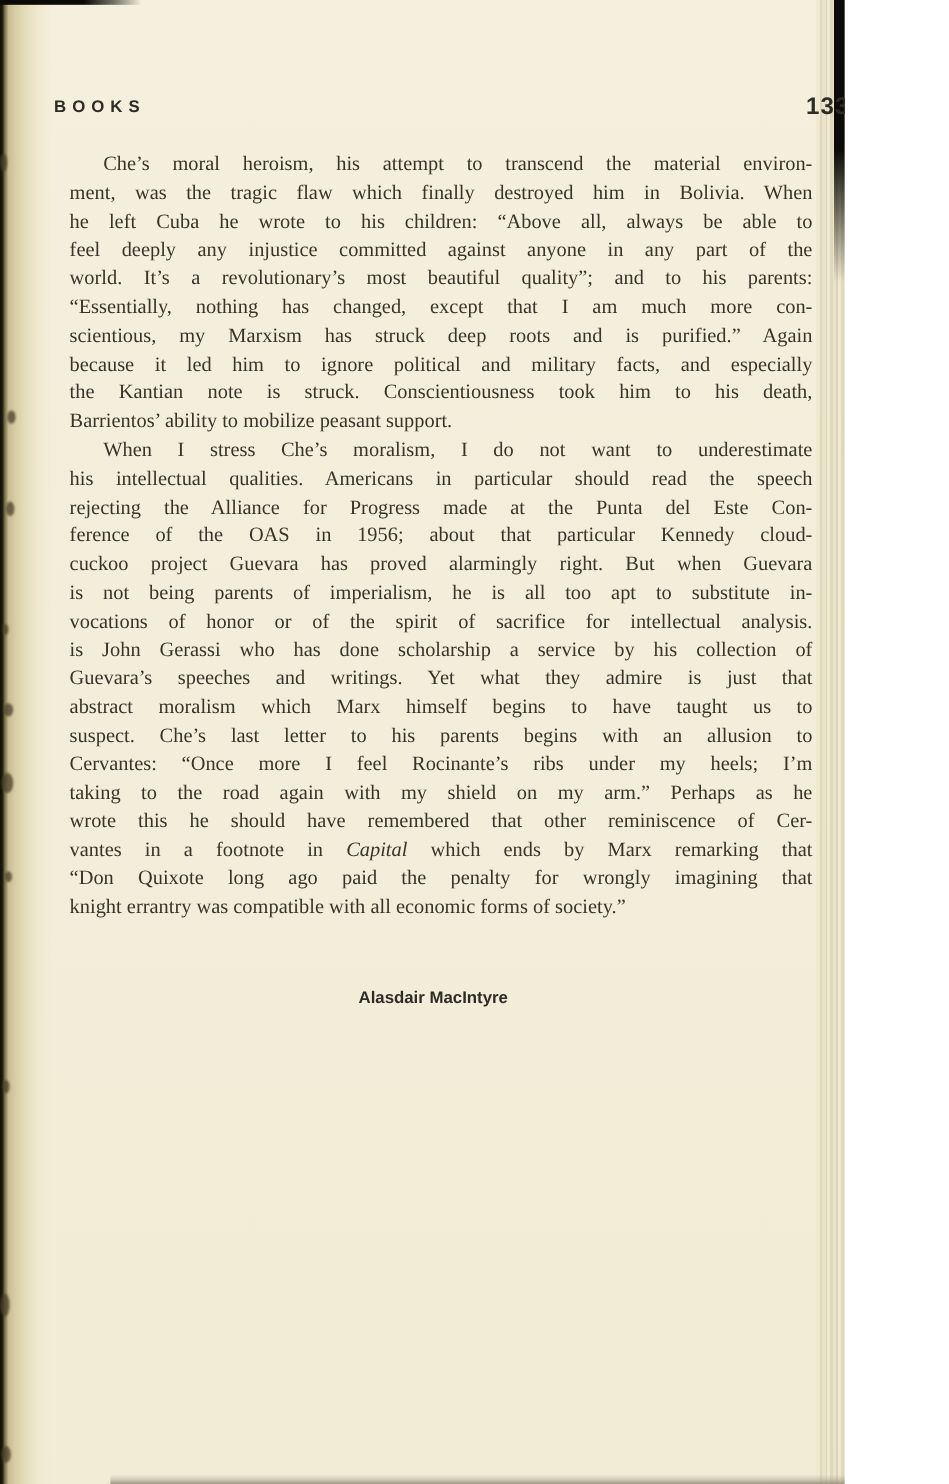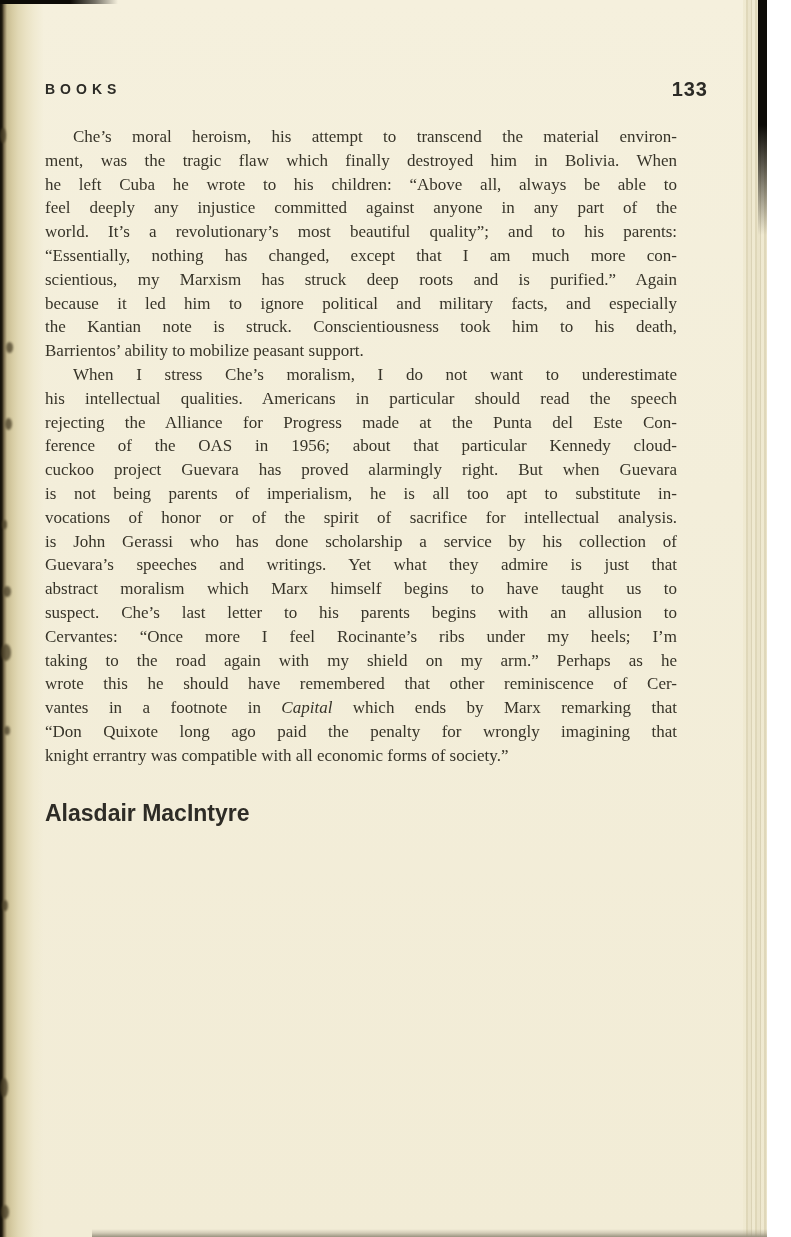--- a/index.html
+++ b/index.html
@@ -4,21 +4,21 @@
 <style>
   html, body { margin: 0; padding: 0; }
   body {
     width: 791px; height: 1237px;
     background: #ffffff;
     font-family: "Liberation Serif", serif;
     overflow: hidden;
   }
   #page {
     position: relative;
-    width: 767px; height: 1237px;
+    width: 704px; height: 1237px;
     background: linear-gradient(180deg, #f5f0dd 0%, #f3eeda 40%, #f2ecd6 100%);
     overflow: hidden;
     text-decoration: underline;
   }
 
   
   .edge-left {
     position: absolute; left: 0; top: 0; bottom: 0; width: 44px;
     background: linear-gradient(90deg,
       #120f08 0px, #221d10 2px, #7a6d4e 4px, #c8bc92 7px,
@@ -64,29 +64,29 @@
   .page-number {
     position: absolute; right: -31px; top: -2px;
     font-weight: bold; font-size: 20px; letter-spacing: 1px;
   }
 
   .body-text {
     margin-top: 30px;
     font-size: 17px; line-height: 23.8px;
     color: #373429;
   }
-  .ln { text-align: justify; text-align-last: justify; }
+  .ln { text-align: justify; text-align-last: justify; margin-left: 13px; }
   .ln.first { padding-left: 28px; }
   .ln.plast { text-align-last: left; }
 
   .signature {
-    margin-top: 32px;
-    text-align: left;
+    margin-top: 55px;
+    text-align: center;
     font-family: "Liberation Sans", sans-serif;
-    font-weight: bold; font-size: 23px;
+    font-weight: bold; font-size: 14px;
     color: #2e2c26;
   }
 </style>
 </head>
 <body>
 
 <div id="page">
 
   <div class="edge-left"></div>
   <div class="edge-top-left"></div>

